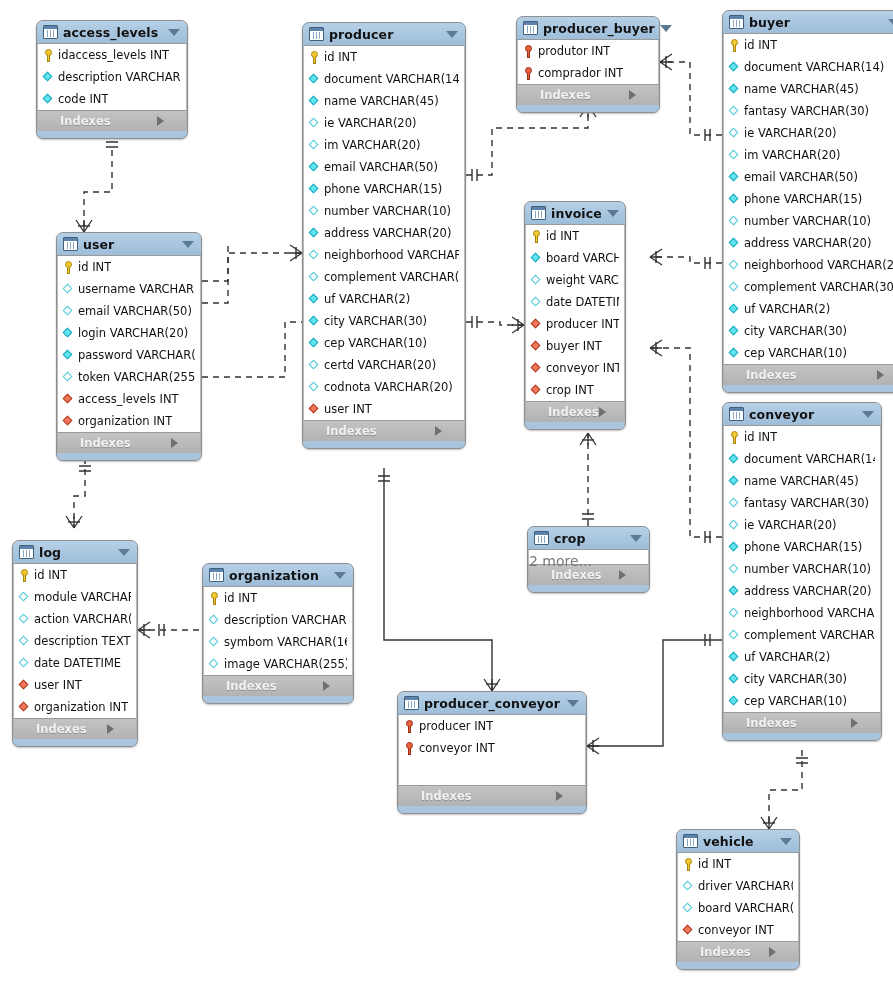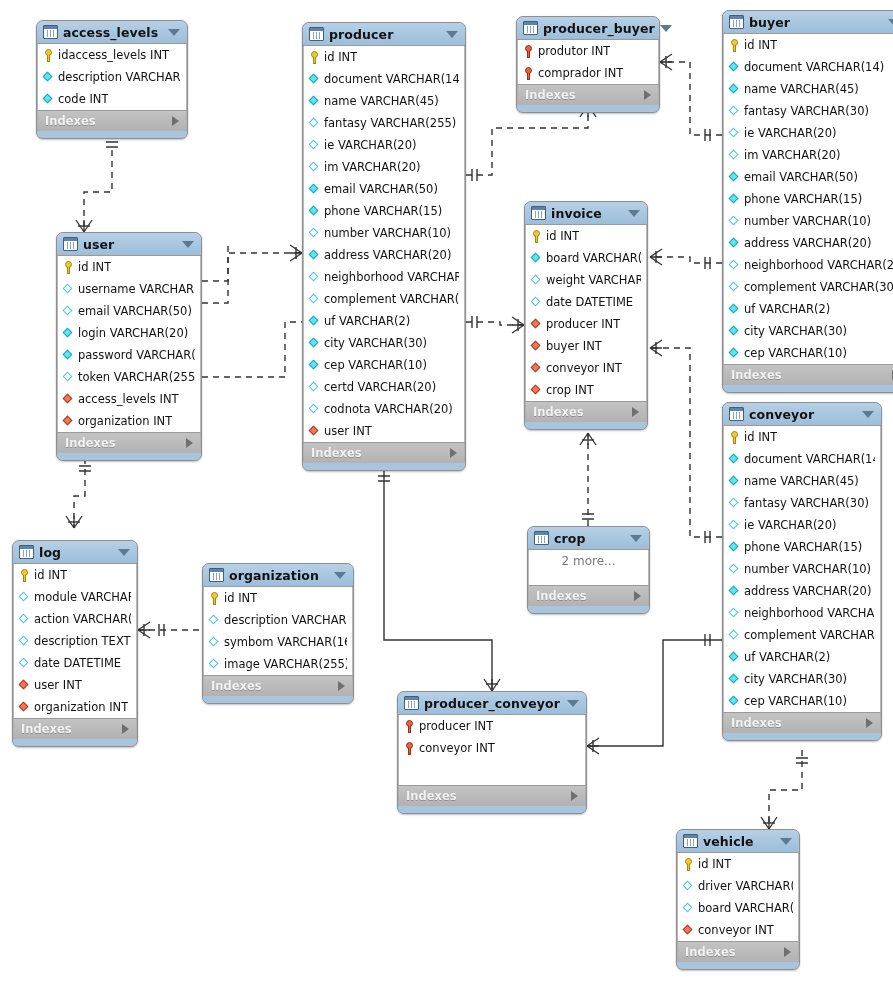--- a/index.html
+++ b/index.html
@@ -27,21 +27,21 @@
             border:1px solid #3f5f7d;position:relative;border-radius:1px;}
   .tbl-icon:before{content:"";position:absolute;left:0;top:0;right:0;height:3px;
             background:#5d83aa;}
   .tbl-icon:after{content:"";position:absolute;left:3px;top:4px;width:1px;
             bottom:1px;background:#86a6c2;box-shadow:3px 0 0 #86a6c2,6px 0 0 #86a6c2;}
 
   .cols{background:#ffffff;border-left:1px solid #b9b9b9;border-right:1px solid #b9b9b9;}
   .col{height:22px;display:flex;align-items:center;gap:4px;padding:0 5px;
        font-size:11.5px;color:#111;white-space:nowrap;}
   .col-name{overflow:hidden;}
-  .more{height:35px;line-height:22px;text-align:center;font-size:12px;color:#7a7a7a;}
+  .more{height:14px;line-height:22px;text-align:left;font-size:14px;color:#7a7a7a;}
   .pad{background:#fff;}
 
   .ic{flex:none;display:inline-block;}
   
   .ic-pk{width:11px;height:13px;position:relative;}
   .ic-pk:before{content:"";position:absolute;left:2px;top:0;width:7px;height:7px;
      border-radius:50%;background:#f2c832;border:1px solid #a8860c;box-sizing:border-box;}
   .ic-pk:after{content:"";position:absolute;left:4px;top:6px;width:3px;height:7px;
      background:#f2c832;border:1px solid #a8860c;border-top:none;box-sizing:border-box;}
   
@@ -51,21 +51,21 @@
   .ic-pkfk:after{content:"";position:absolute;left:4px;top:6px;width:3px;height:7px;
      background:#e8603c;border:1px solid #99301a;border-top:none;box-sizing:border-box;}
   
   .ic-dia{width:11px;height:11px;position:relative;}
   .ic-dia i{position:absolute;left:1px;top:1px;width:7px;height:7px;
      transform:rotate(45deg);box-sizing:border-box;display:block;}
   .ic-null i{background:#ffffff;border:1.4px solid #46c8d8;}
   .ic-nn i{background:#62e4ef;border:1.4px solid #19a8bd;}
   .ic-fk i{background:#f0775a;border:1.4px solid #b03a20;}
 
-  .idx{height:20px;display:flex;align-items:center;padding:0 7px;
+  .idx{height:20px;display:flex;align-items:center;padding:0 22px;
        background:linear-gradient(to bottom,#c3c3c3 0%,#b2b2b2 100%);
        border-top:1px solid #9a9a9a;border-left:1px solid #b0b0b0;
        border-right:1px solid #b0b0b0;}
   .idx-label{font-size:11.5px;color:#f2f2f2;font-weight:bold;flex:1;
              text-shadow:0 1px 0 rgba(0,0,0,.22);}
   .idx-caret{width:0;height:0;border-top:5px solid transparent;
              border-bottom:5px solid transparent;border-left:7px solid #6f6f6f;}
   .foot{height:7px;background:#a9c4dd;border-bottom-left-radius:6px;
         border-bottom-right-radius:6px;}
 </style>
@@ -383,26 +383,20 @@
           <div class="col">
             <span class="ic ic-dia ic-nn">
               <i></i>
             </span>
             <span class="col-name">name VARCHAR(45)</span>
           </div>
           <div class="col">
             <span class="ic ic-dia ic-null">
               <i></i>
             </span>
-            <span class="col-name">fantasy VARCHAR(255)</span>
-          </div>
-          <div class="col">
-            <span class="ic ic-dia ic-null">
-              <i></i>
-            </span>
             <span class="col-name">ie VARCHAR(20)</span>
           </div>
           <div class="col">
             <span class="ic ic-dia ic-null">
               <i></i>
             </span>
             <span class="col-name">im VARCHAR(20)</span>
           </div>
           <div class="col">
             <span class="ic ic-dia ic-nn">
@@ -498,21 +492,21 @@
             <span class="ic ic-pkfk"></span>
             <span class="col-name">comprador INT</span>
           </div>
         </div>
         <div class="idx">
           <span class="idx-label">Indexes</span>
           <span class="idx-caret"></span>
         </div>
         <div class="foot"></div>
       </div>
-      <div class="table" style="left: 524px; top: 201px; width: 124px;">
+      <div class="table" style="left: 524px; top: 201px; width: 102px;">
         <div class="tbl-head">
           <span class="tbl-icon"></span>
           <span class="tbl-title">invoice</span>
           <span class="tbl-caret"></span>
         </div>
         <div class="cols">
           <div class="col">
             <span class="ic ic-pk"></span>
             <span class="col-name">id INT</span>
           </div>

